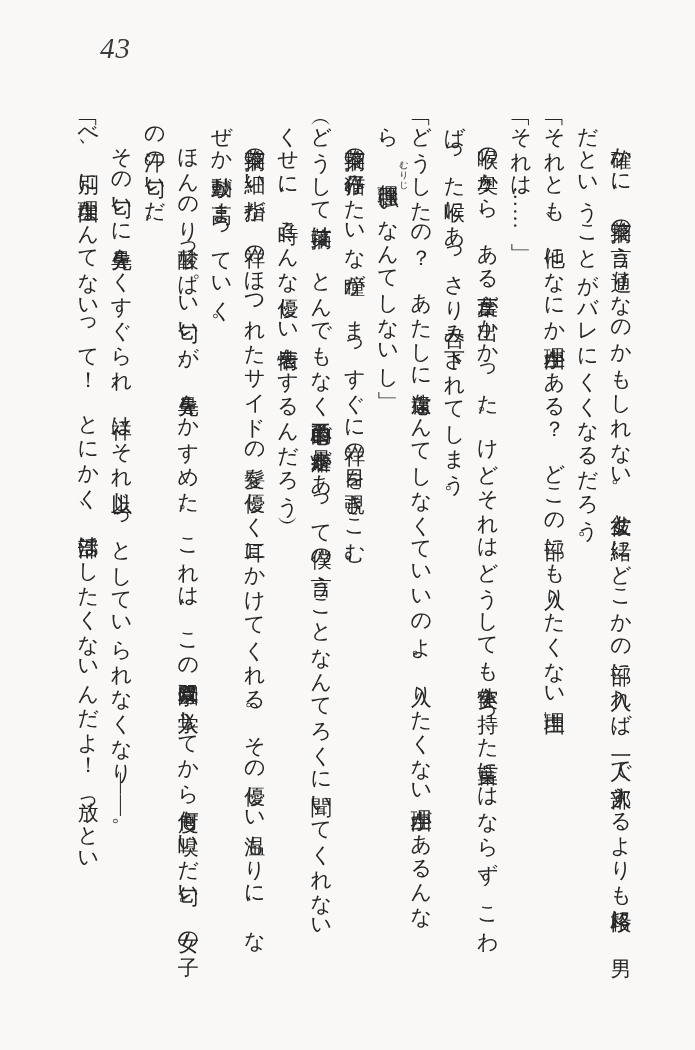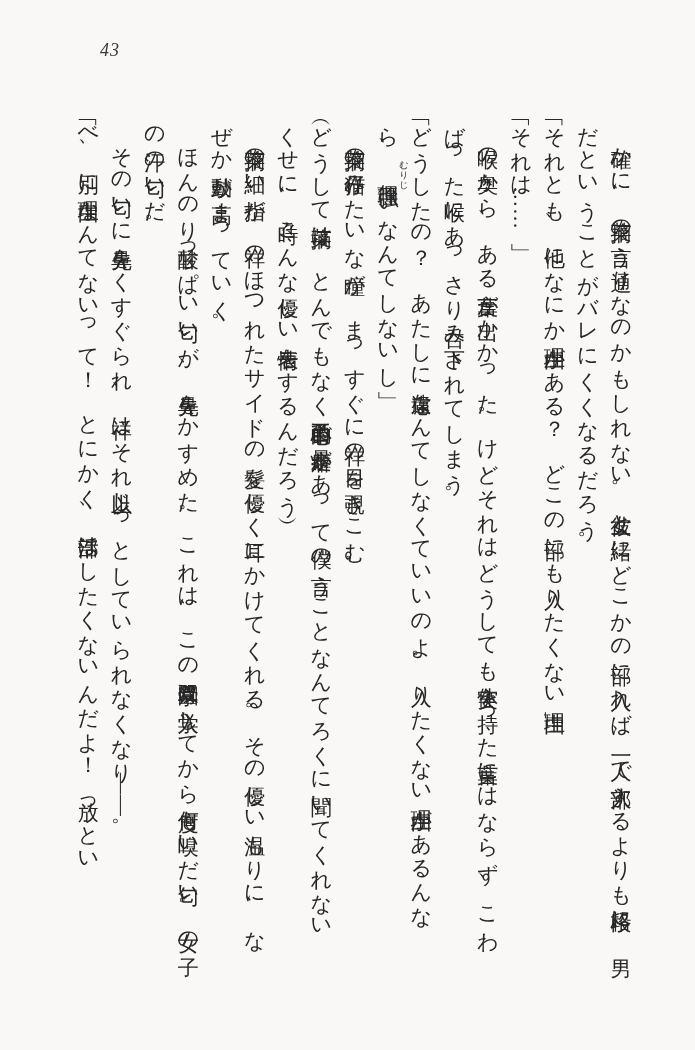--- a/index.html
+++ b/index.html
@@ -15,22 +15,22 @@
   }
   .book-page {
     position: relative;
     width: 695px;
     height: 1050px;
     background: #f9f8f6;
   }
   .page-number {
     position: absolute;
     left: 100px;
-    top: 40px;
-    font-size: 18px;
+    top: 32px;
+    font-size: 29px;
     font-style: italic;
     color: #3a3a3a;
     letter-spacing: 1px;
     text-align: right;
   }
   .text-block {
     position: absolute;
     top: 112px;
     right: 58px;
     width: 572px;

